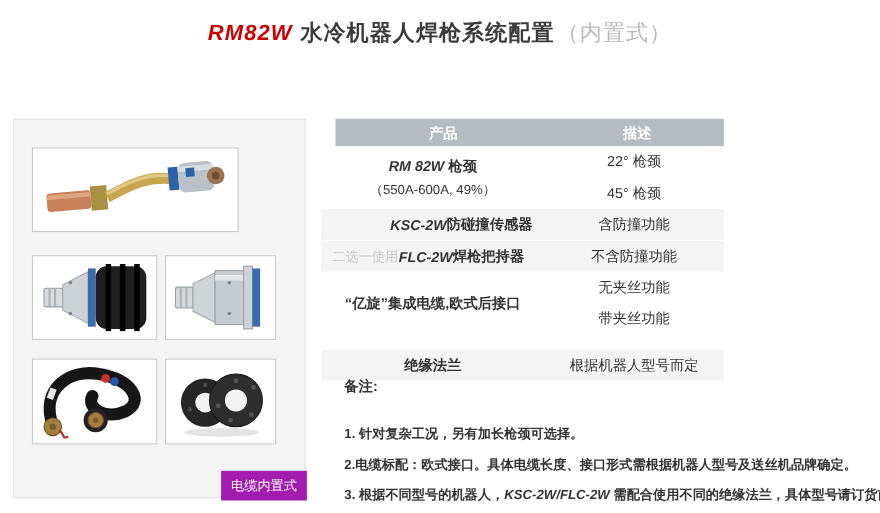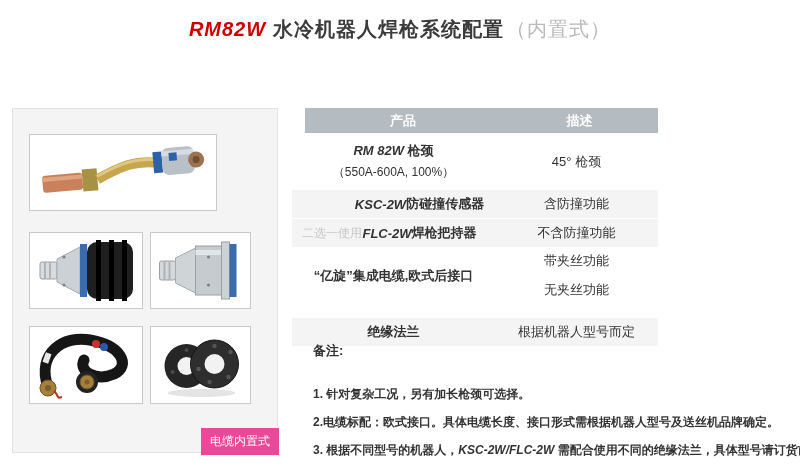--- a/index.html
+++ b/index.html
@@ -17,21 +17,21 @@
   .panel{position:absolute;left:12px;top:108px;width:266px;height:345px;
          background:#f4f4f5;border:1px solid #e3e3e4;box-sizing:border-box;}
   .frame{position:absolute;background:#ffffff;border:1px solid #c9c9c9;box-sizing:border-box;
          display:flex;align-items:center;justify-content:center;overflow:hidden;}
   .f1{left:16px;top:25px;width:188px;height:77px;}
   .f2{left:16px;top:123px;width:114px;height:77px;}
   .f3{left:137px;top:123px;width:101px;height:77px;}
   .f4{left:16px;top:217px;width:114px;height:78px;}
   .f5{left:137px;top:217px;width:101px;height:78px;}
   .frame svg{width:100%;height:100%;display:block;}
-  .badge{position:absolute;left:188px;top:319px;width:78px;height:27px;background:#ec4899;
+  .badge{position:absolute;left:188px;top:319px;width:78px;height:27px;background:#a21caf;
          color:#fafafa;font-size:12px;display:flex;align-items:center;justify-content:center;}
 
   
   .spec-table{position:absolute;left:292px;top:108px;width:366px;}
   .thead{display:flex;height:25px;background:#b5bcc1;color:#ffffff;
          font-size:13px;font-weight:bold;margin-left:13px;}
   .th{display:flex;align-items:center;justify-content:center;}
   .col-p{width:203px;box-sizing:border-box;}
   .col-d{width:163px;box-sizing:border-box;}
   .row{display:flex;}
@@ -156,23 +156,24 @@
   <div class="spec-table">
 
     <div class="thead">
       <div class="th col-p">产品</div>
       <div class="th col-d">描述</div>
     </div>
 
     <div class="row row-neck">
       <div class="cell col-p prod">
         <div class="pline"><span class="md">RM 82W</span><span> 枪颈</span></div>
-        <div class="pspec">（550A-600A, 100%）</div>
+        <div class="pspec">（550A-600A, 49%）</div>
       </div>
       <div class="cell col-d stack">
+        <div class="substack">22° 枪颈</div>
         <div class="substack">45° 枪颈</div>
       </div>
     </div>
 
     <div class="rowgroup">
       <div class="group-label">二选一使用</div>
       <div class="row sub-row">
         <div class="cell col-p pline">
             <span class="md">KSC-2W</span>
             <span> 防碰撞传感器</span>
@@ -185,22 +186,22 @@
             <span class="md">FLC-2W</span>
             <span> 焊枪把持器</span>
           </div>
         <div class="cell col-d">不含防撞功能</div>
       </div>
     </div>
 
     <div class="row row-cable">
       <div class="cell col-p pline">“亿旋”集成电缆,欧式后接口</div>
       <div class="cell col-d stack">
+        <div class="substack">无夹丝功能</div>
         <div class="substack">带夹丝功能</div>
-        <div class="substack">无夹丝功能</div>
       </div>
     </div>
 
     <div class="row row-flange">
       <div class="cell col-p pline">绝缘法兰</div>
       <div class="cell col-d">根据机器人型号而定</div>
     </div>
   </div>
 
   <div class="notes">

